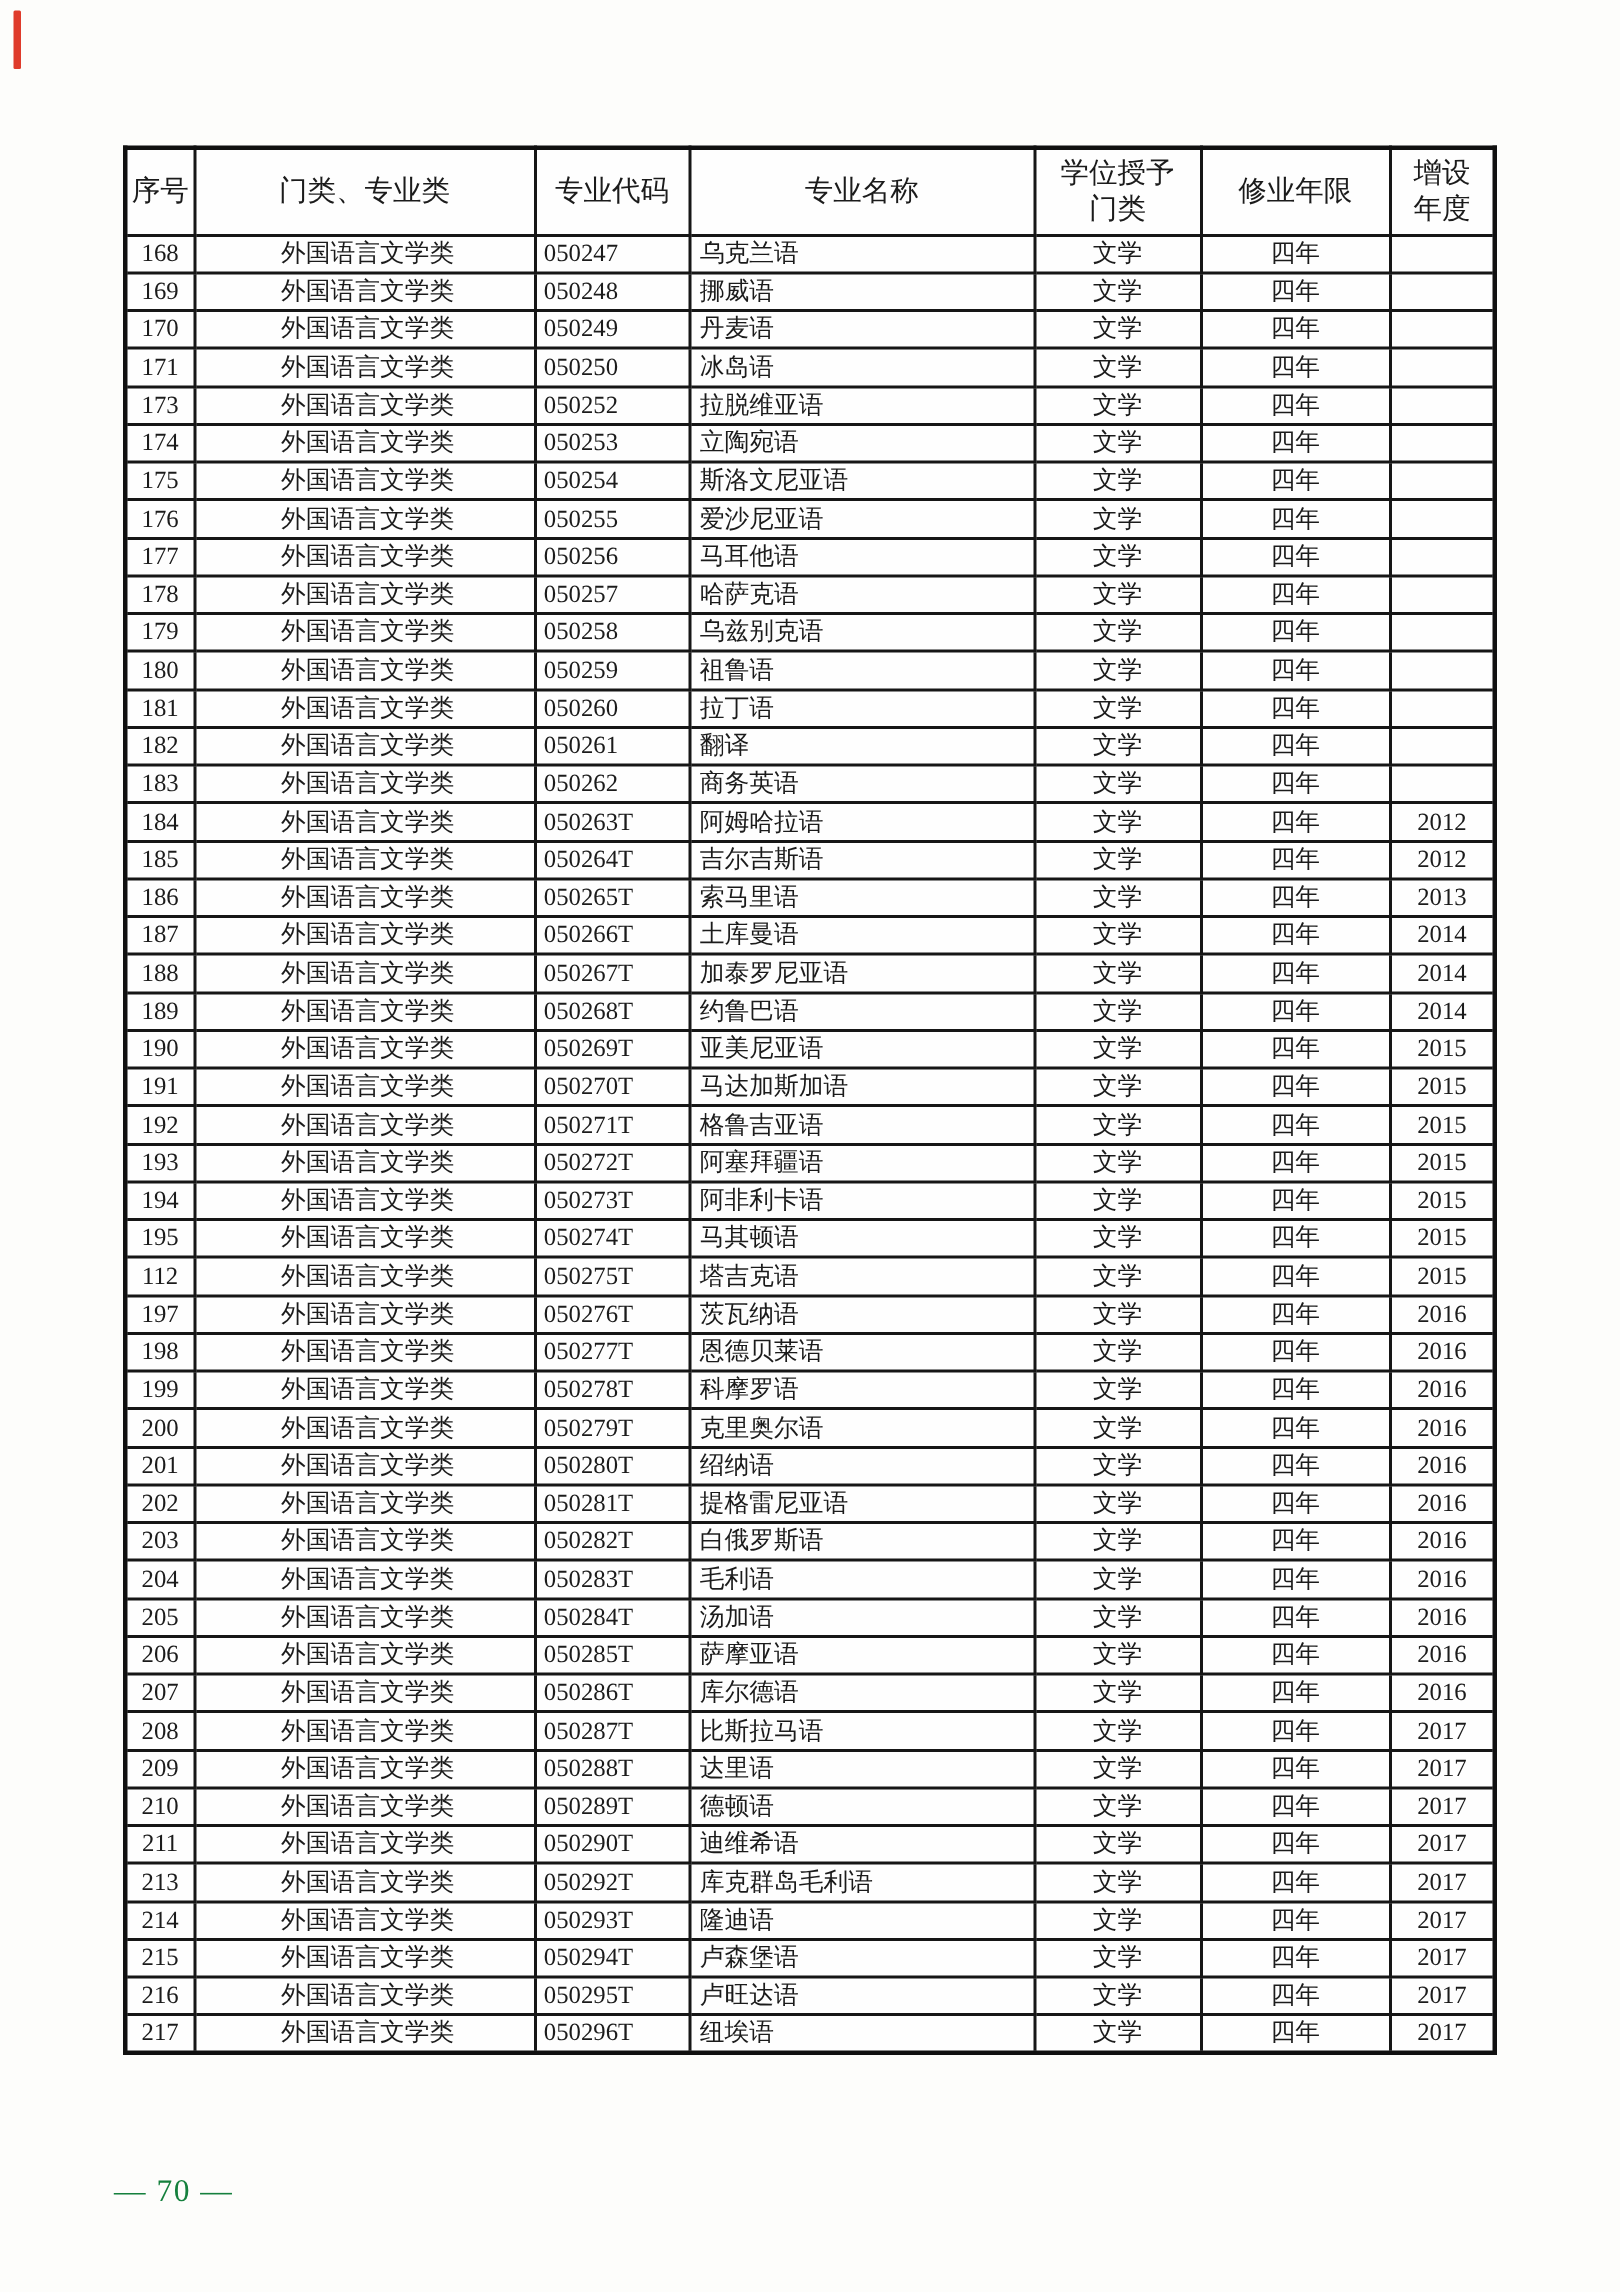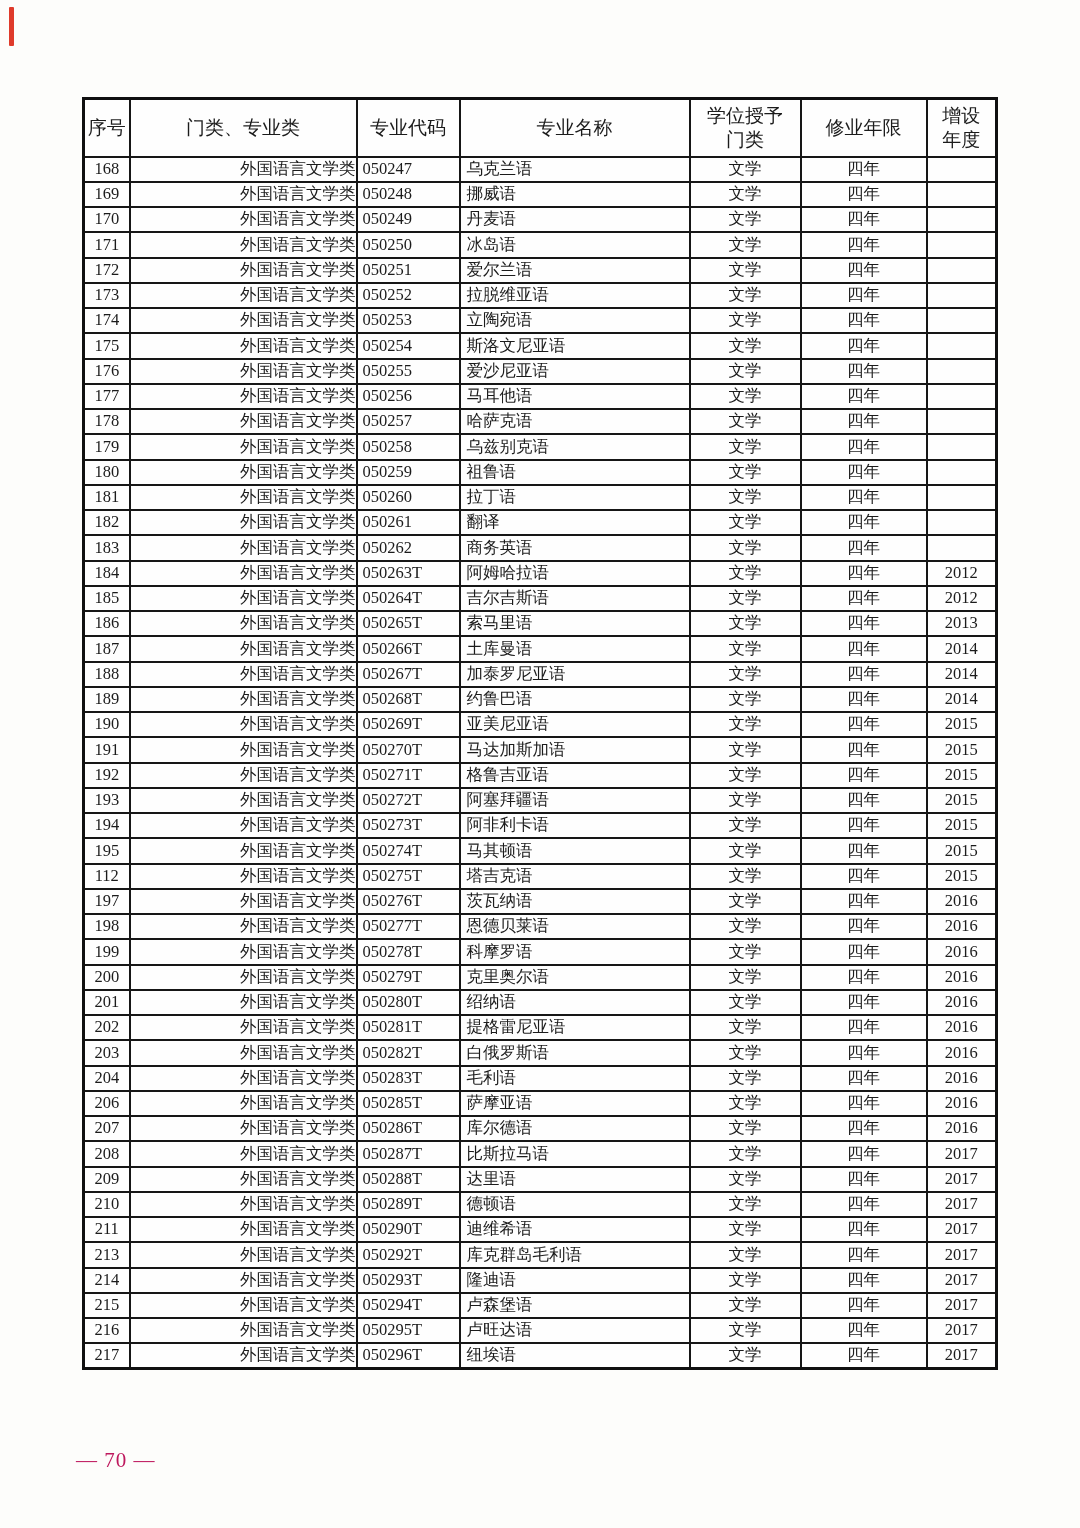--- a/index.html
+++ b/index.html
@@ -43,29 +43,29 @@
   thead th .wrap { display: inline-block; white-space: normal; line-height: 1.25; }
   th.h-degree .wrap { width: 80px; text-align: center; }
   th.h-added  .wrap { width: 42px; }
   tbody tr { height: 25.26px; }
   tbody td {
     font-size: 16.5px;
     vertical-align: middle;
     line-height: 1;
   }
   td.col-0, td.col-4, td.col-5, td.col-6 { text-align: center; }
-  td.col-1 { text-align: right; padding-left: 4px; }
+  td.col-1 { text-align: center; padding-left: 4px; }
   td.col-2 { text-align: left; padding-left: 5px; }
   td.col-3 { text-align: left; padding-left: 6px; }
   .page-footer {
     position: absolute;
     left: 76px; top: 1448px;
     font-size: 21px;
     letter-spacing: 1px;
-    color: #be185d;
+    color: #15803d;
   }
 </style>
 </head>
 <body>
 
 <div class="red-mark" style="background: rgb(223, 59, 43);"></div>
 
 <table class="majors">
   <colgroup>
     <col style="width:46px">
@@ -118,29 +118,20 @@
       <tr>
         <td class="col-0">171</td>
         <td class="col-1">外国语言文学类</td>
         <td class="col-2">050250</td>
         <td class="col-3">冰岛语</td>
         <td class="col-4">文学</td>
         <td class="col-5">四年</td>
         <td class="col-6"></td>
       </tr>
       <tr>
-        <td class="col-0">172</td>
-        <td class="col-1">外国语言文学类</td>
-        <td class="col-2">050251</td>
-        <td class="col-3">爱尔兰语</td>
-        <td class="col-4">文学</td>
-        <td class="col-5">四年</td>
-        <td class="col-6"></td>
-      </tr>
-      <tr>
         <td class="col-0">173</td>
         <td class="col-1">外国语言文学类</td>
         <td class="col-2">050252</td>
         <td class="col-3">拉脱维亚语</td>
         <td class="col-4">文学</td>
         <td class="col-5">四年</td>
         <td class="col-6"></td>
       </tr>
       <tr>
         <td class="col-0">174</td>
@@ -410,20 +401,29 @@
         <td class="col-3">白俄罗斯语</td>
         <td class="col-4">文学</td>
         <td class="col-5">四年</td>
         <td class="col-6">2016</td>
       </tr>
       <tr>
         <td class="col-0">204</td>
         <td class="col-1">外国语言文学类</td>
         <td class="col-2">050283T</td>
         <td class="col-3">毛利语</td>
+        <td class="col-4">文学</td>
+        <td class="col-5">四年</td>
+        <td class="col-6">2016</td>
+      </tr>
+      <tr>
+        <td class="col-0">205</td>
+        <td class="col-1">外国语言文学类</td>
+        <td class="col-2">050284T</td>
+        <td class="col-3">汤加语</td>
         <td class="col-4">文学</td>
         <td class="col-5">四年</td>
         <td class="col-6">2016</td>
       </tr>
       <tr>
         <td class="col-0">206</td>
         <td class="col-1">外国语言文学类</td>
         <td class="col-2">050285T</td>
         <td class="col-3">萨摩亚语</td>
         <td class="col-4">文学</td>

